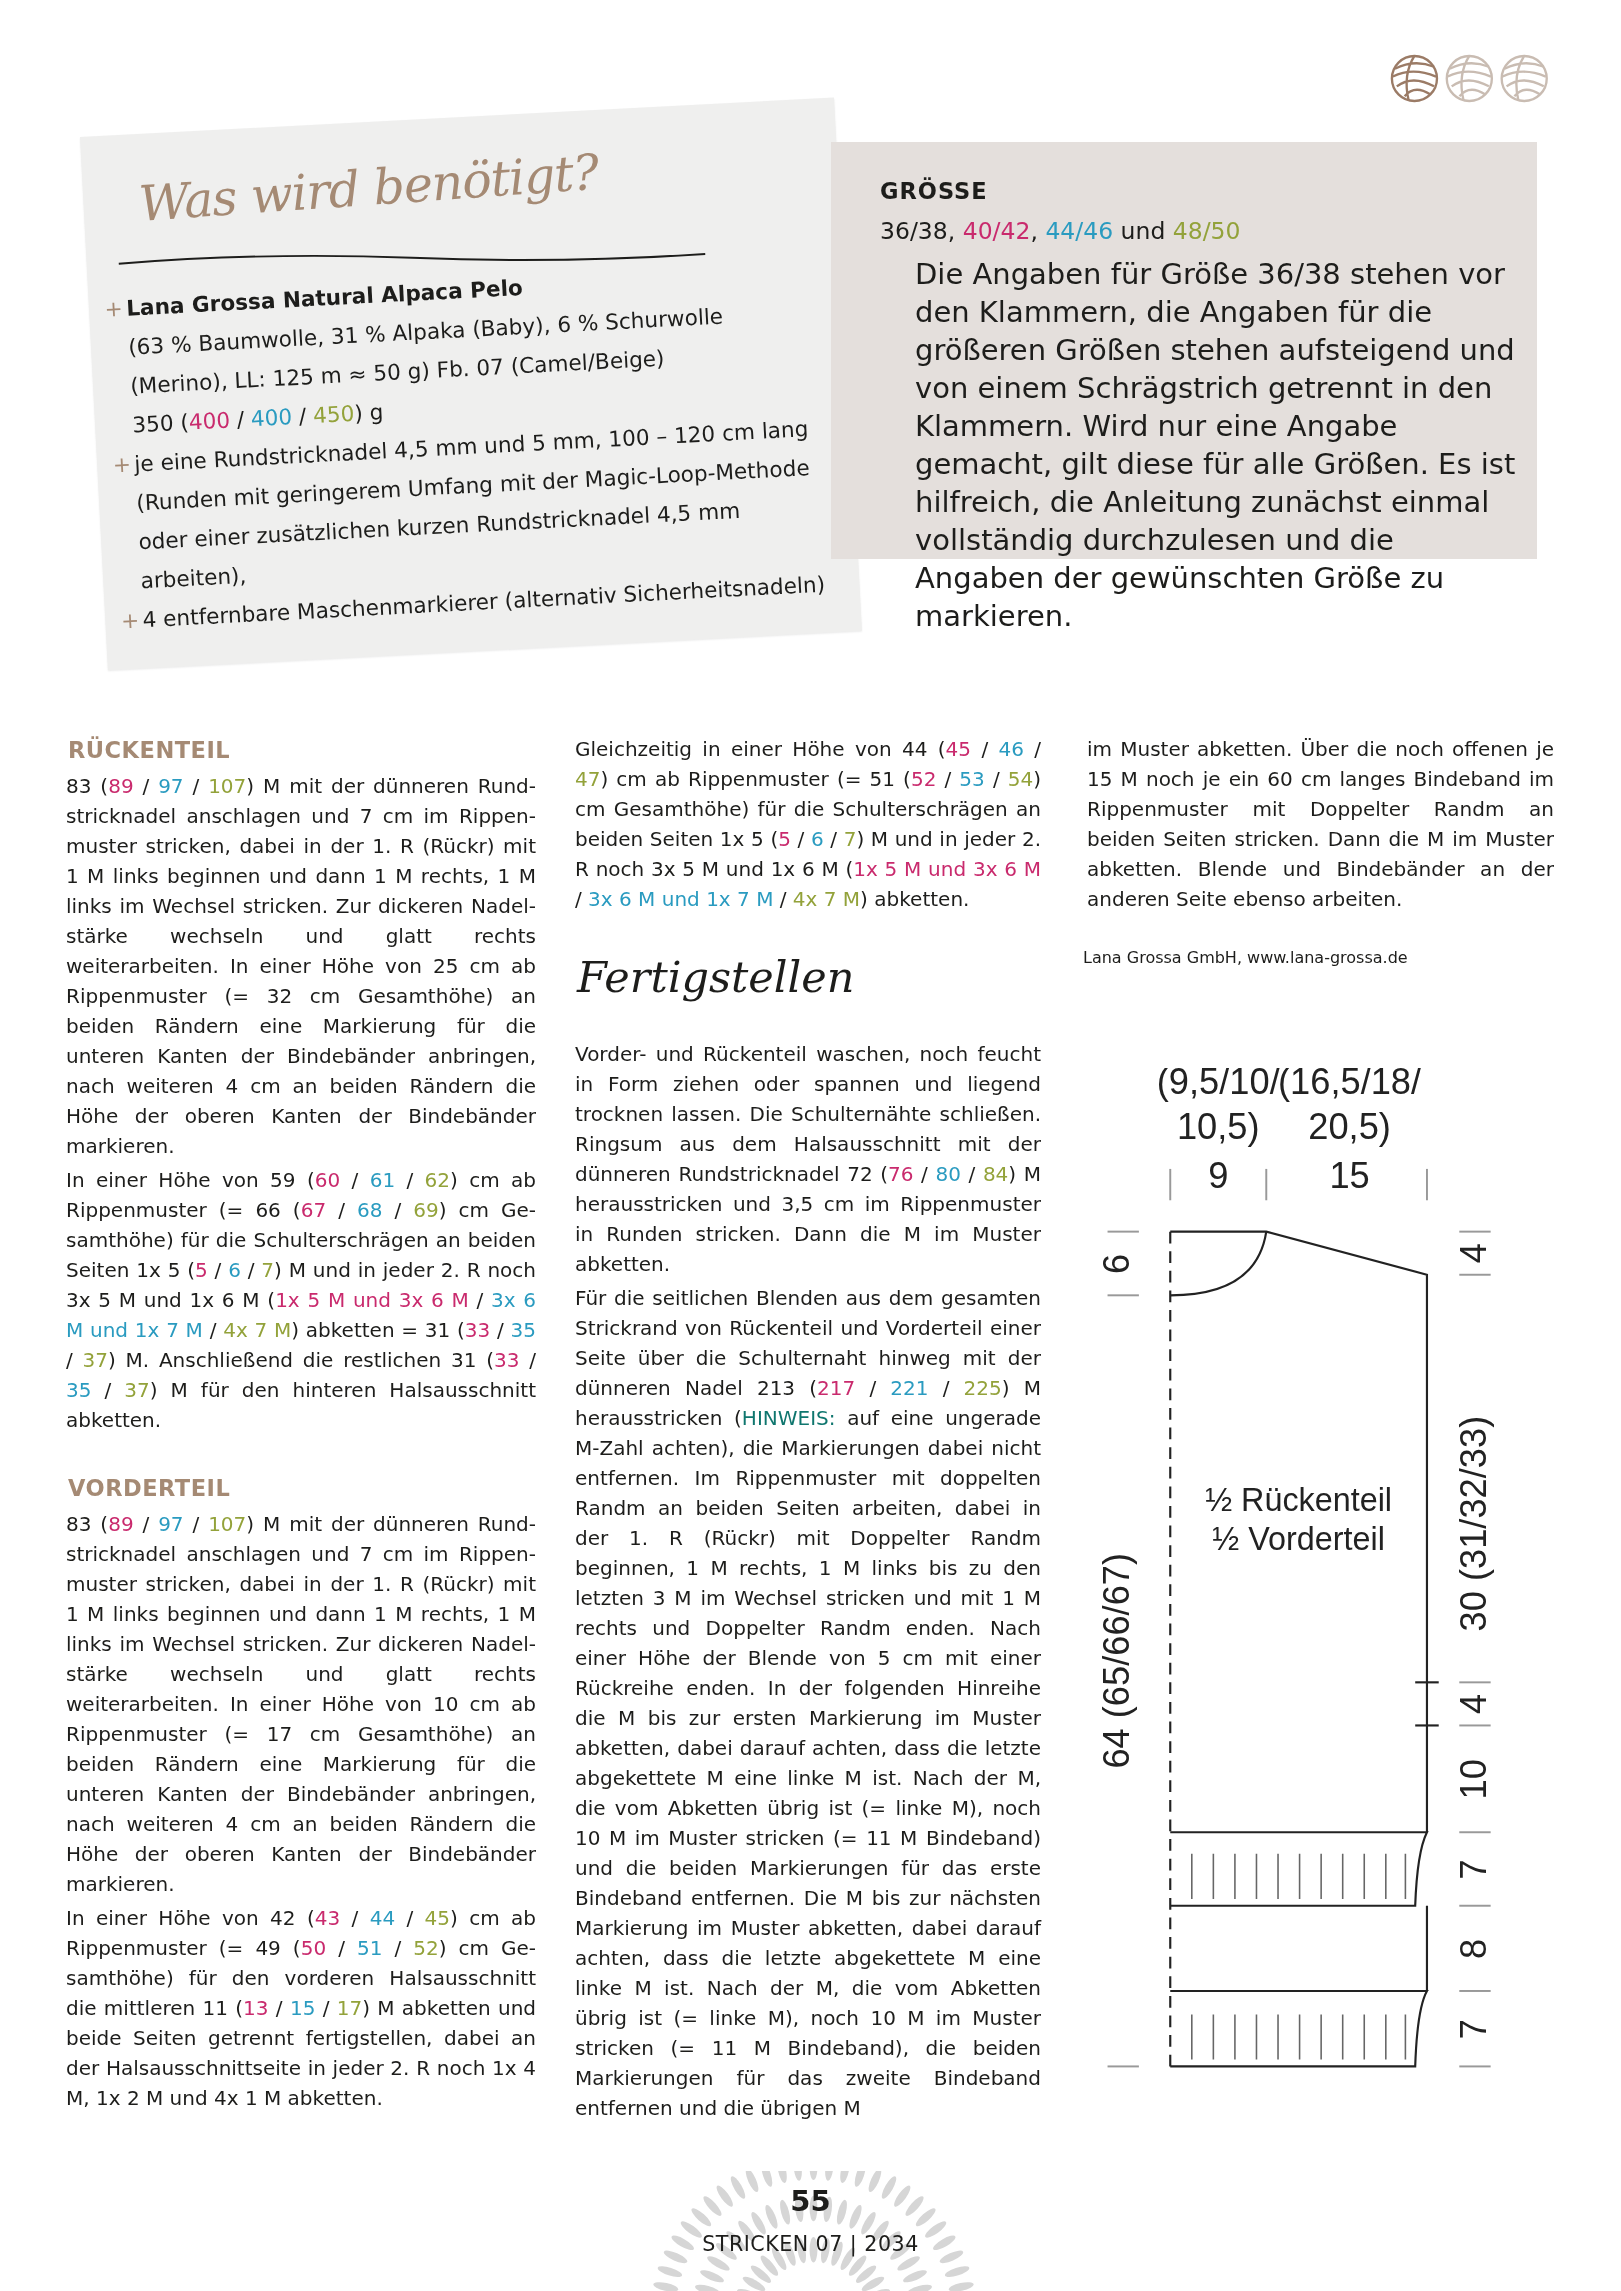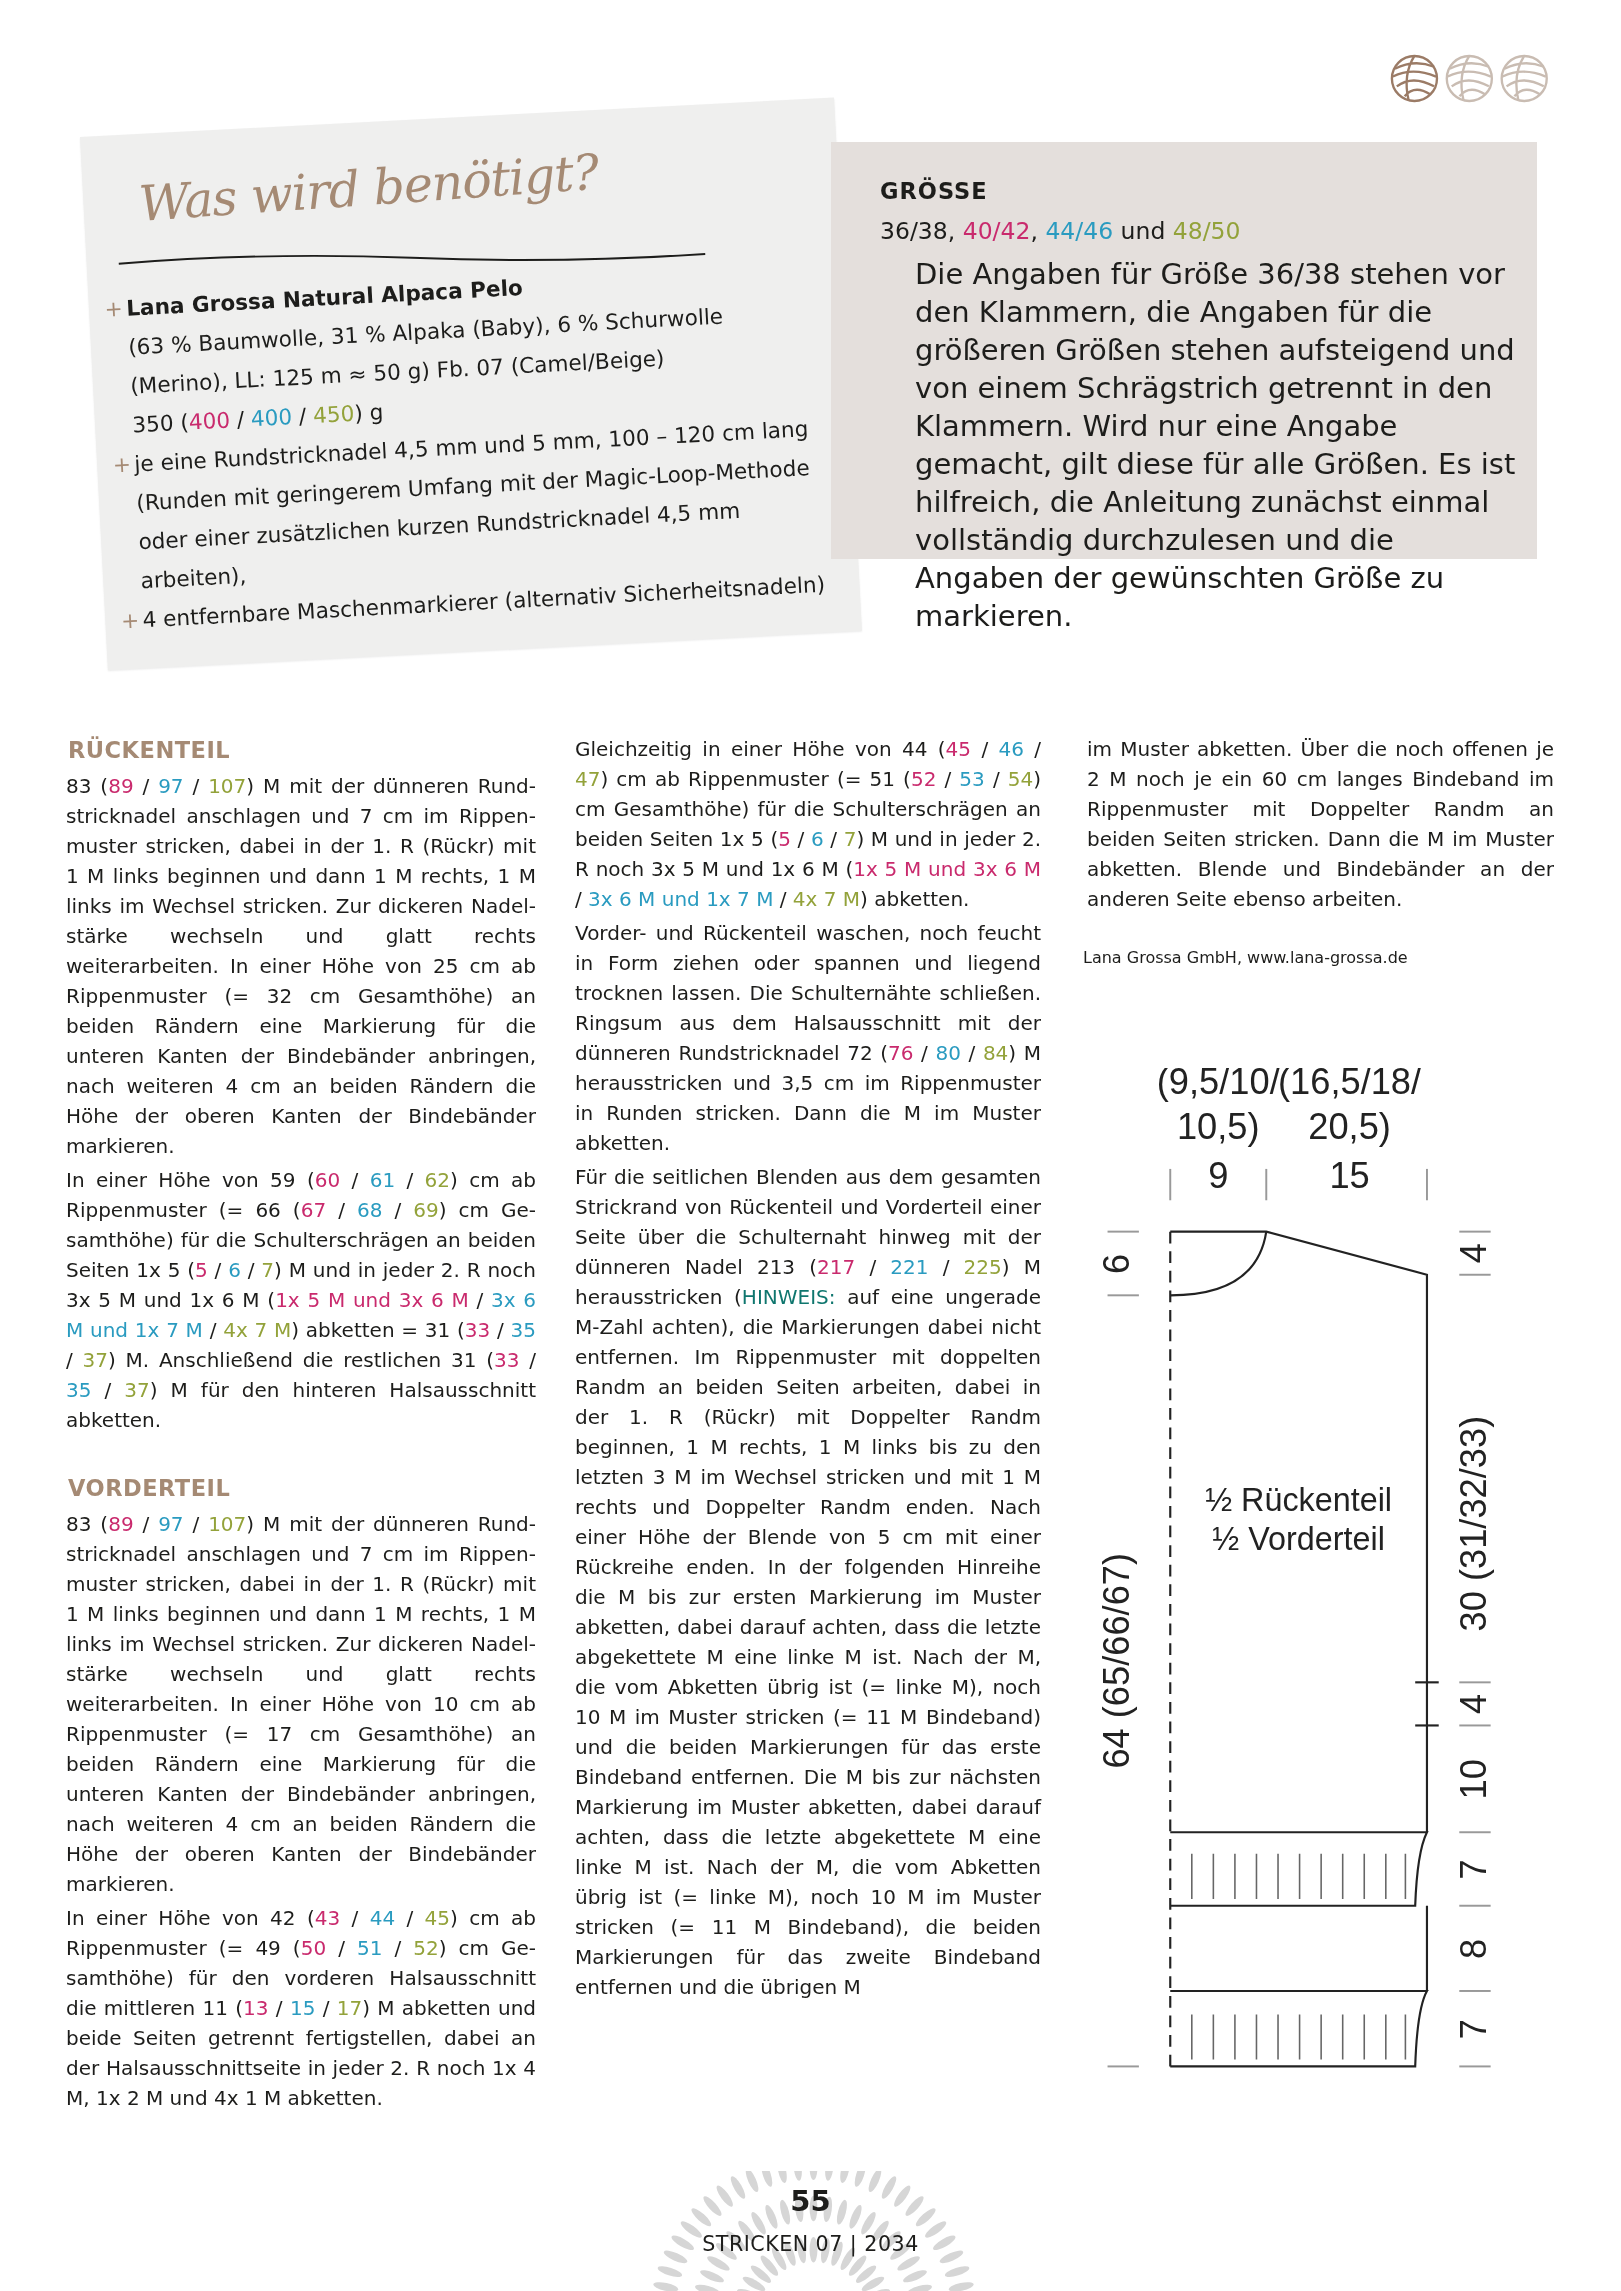--- a/index.html
+++ b/index.html
@@ -102,26 +102,27 @@
   <p><span>83 (</span><span class="c1">89</span><span> / </span><span class="c2">97</span><span> / </span><span class="c3">107</span><span>) M mit der dünneren Rund­stricknadel anschlagen und 7 cm im Rippen­muster stricken, dabei in der 1. R (Rückr) mit 1 M links beginnen und dann 1 M rechts, 1 M links im Wechsel stricken. Zur dickeren Nadel­stärke wechseln und glatt rechts weiterarbeiten. In einer Höhe von 25 cm ab Rippenmuster (= 32 cm Gesamthöhe) an beiden Rändern eine Markierung für die unteren Kanten der Binde­bänder anbringen, nach weiteren 4 cm an bei­den Rändern die Höhe der oberen Kanten der Bindebänder markieren.</span></p>
   <p><span>In einer Höhe von 59 (</span><span class="c1">60</span><span> / </span><span class="c2">61</span><span> / </span><span class="c3">62</span><span>) cm ab Rippenmuster (= 66 (</span><span class="c1">67</span><span> / </span><span class="c2">68</span><span> / </span><span class="c3">69</span><span>) cm Ge­samthöhe) für die Schulterschrägen an beiden Seiten 1x 5 (</span><span class="c1">5</span><span> / </span><span class="c2">6</span><span> / </span><span class="c3">7</span><span>) M und in jeder 2. R noch 3x 5 M und 1x 6 M (</span><span class="c1">1x 5 M und 3x 6 M</span><span> / </span><span class="c2">3x 6 M und 1x 7 M</span><span> / </span><span class="c3">4x 7 M</span><span>) abketten = 31 (</span><span class="c1">33</span><span> / </span><span class="c2">35</span><span> / </span><span class="c3">37</span><span>) M. Anschließend die restlichen 31 (</span><span class="c1">33</span><span> / </span><span class="c2">35</span><span> / </span><span class="c3">37</span><span>) M für den hinteren Halsaus­schnitt abketten.</span></p>
   <div class="gap"></div>
   <h3 class="sec-head">VORDERTEIL</h3>
   <p><span>83 (</span><span class="c1">89</span><span> / </span><span class="c2">97</span><span> / </span><span class="c3">107</span><span>) M mit der dünneren Rund­stricknadel anschlagen und 7 cm im Rippen­muster stricken, dabei in der 1. R (Rückr) mit 1 M links beginnen und dann 1 M rechts, 1 M links im Wechsel stricken. Zur dickeren Nadel­stärke wechseln und glatt rechts weiterarbeiten. In einer Höhe von 10 cm ab Rippenmuster (= 17 cm Gesamthöhe) an beiden Rändern eine Markierung für die unteren Kanten der Binde­bänder anbringen, nach weiteren 4 cm an bei­den Rändern die Höhe der oberen Kanten der Bindebänder markieren.</span></p>
   <p><span>In einer Höhe von 42 (</span><span class="c1">43</span><span> / </span><span class="c2">44</span><span> / </span><span class="c3">45</span><span>) cm ab Rippenmuster (= 49 (</span><span class="c1">50</span><span> / </span><span class="c2">51</span><span> / </span><span class="c3">52</span><span>) cm Ge­samthöhe) für den vorderen Halsausschnitt die mittleren 11 (</span><span class="c1">13</span><span> / </span><span class="c2">15</span><span> / </span><span class="c3">17</span><span>) M abketten und bei­de Seiten getrennt fertigstellen, dabei an der Halsausschnittseite in jeder 2. R noch 1x 4 M, 1x 2 M und 4x 1 M abketten.</span></p>
 </div>
 
 <div id="col2" class="col">
   <p><span>Gleichzeitig in einer Höhe von 44 (</span><span class="c1">45</span><span> / </span><span class="c2">46</span><span> / </span><span class="c3">47</span><span>) cm ab Rippenmuster (= 51 (</span><span class="c1">52</span><span> / </span><span class="c2">53</span><span> / </span><span class="c3">54</span><span>) cm Gesamthöhe) für die Schulterschrägen an beiden Seiten 1x 5 (</span><span class="c1">5</span><span> / </span><span class="c2">6</span><span> / </span><span class="c3">7</span><span>) M und in jeder 2. R noch 3x 5 M und 1x 6 M (</span><span class="c1">1x 5 M und 3x 6 M</span><span> / </span><span class="c2">3x 6 M und 1x 7 M</span><span> / </span><span class="c3">4x 7 M</span><span>) abketten.</span></p>
+  <div id="finish-title">Fertigstellen</div>
   <p><span>Vorder- und Rückenteil waschen, noch feucht in Form ziehen oder spannen und liegend trock­nen lassen. Die Schulternähte schließen. Rings­um aus dem Halsausschnitt mit der dünneren Rundstricknadel 72 (</span><span class="c1">76</span><span> / </span><span class="c2">80</span><span> / </span><span class="c3">84</span><span>) M herausstri­cken und 3,5 cm im Rippenmuster in Runden stricken. Dann die M im Muster abketten.</span></p>
   <p><span><span>Für die seitlichen Blenden aus dem gesamten Strickrand von Rückenteil und Vorderteil einer Seite über die Schulternaht hinweg mit der dün­neren Nadel 213 (</span><span class="c1">217</span><span> / </span><span class="c2">221</span><span> / </span><span class="c3">225</span><span>) M heraus­stricken (</span></span><span class="hint">HINWEIS:</span><span> auf eine ungerade M-Zahl achten), die Markierungen dabei nicht entfer­nen. Im Rippenmuster mit doppelten Randm an beiden Seiten arbeiten, dabei in der 1. R (Rückr) mit Doppelter Randm beginnen, 1 M rechts, 1 M links bis zu den letzten 3 M im Wechsel stri­cken und mit 1 M rechts und Doppelter Randm enden. Nach einer Höhe der Blende von 5 cm mit einer Rückreihe enden. In der folgenden Hinreihe die M bis zur ersten Markierung im Muster abketten, dabei darauf achten, dass die letzte abgekettete M eine linke M ist. Nach der M, die vom Abketten übrig ist (= linke M), noch 10 M im Muster stricken (= 11 M Bindeband) und die beiden Markierungen für das erste Bin­deband entfernen. Die M bis zur nächsten Mar­kierung im Muster abketten, dabei darauf ach­ten, dass die letzte abgekettete M eine linke M ist. Nach der M, die vom Abketten übrig ist (= linke M), noch 10 M im Muster stricken (= 11 M Bindeband), die beiden Markierungen für das zweite Bindeband entfernen und die übrigen M</span></p>
 </div>
 
 <div id="col3" class="col">
-  <p>im Muster abketten. Über die noch offenen je 2 M noch je ein 60 cm langes Bindeband im Rippenmuster mit Doppelter Randm an beiden Seiten stricken. Dann die M im Muster abketten. Blende und Bindebänder an der anderen Seite ebenso arbeiten.</p>
+  <p>im Muster abketten. Über die noch offenen je 15 M noch je ein 60 cm langes Bindeband im Rippenmuster mit Doppelter Randm an beiden Seiten stricken. Dann die M im Muster abketten. Blende und Bindebänder an der anderen Seite ebenso arbeiten.</p>
   <div class="credit">Lana Grossa GmbH, www.lana-grossa.de</div>
 </div>
 
 <svg id="schematic" viewBox="0 0 510 1040">
   <g stroke="#999" stroke-width="2">
     <line x1="94" y1="103" x2="94" y2="135"></line>
       <line x1="192" y1="103" x2="192" y2="135"></line>
       <line x1="356" y1="103" x2="356" y2="135"></line>
     <line x1="30" y1="167" x2="62" y2="167"></line>
       <line x1="30" y1="232" x2="62" y2="232"></line>

